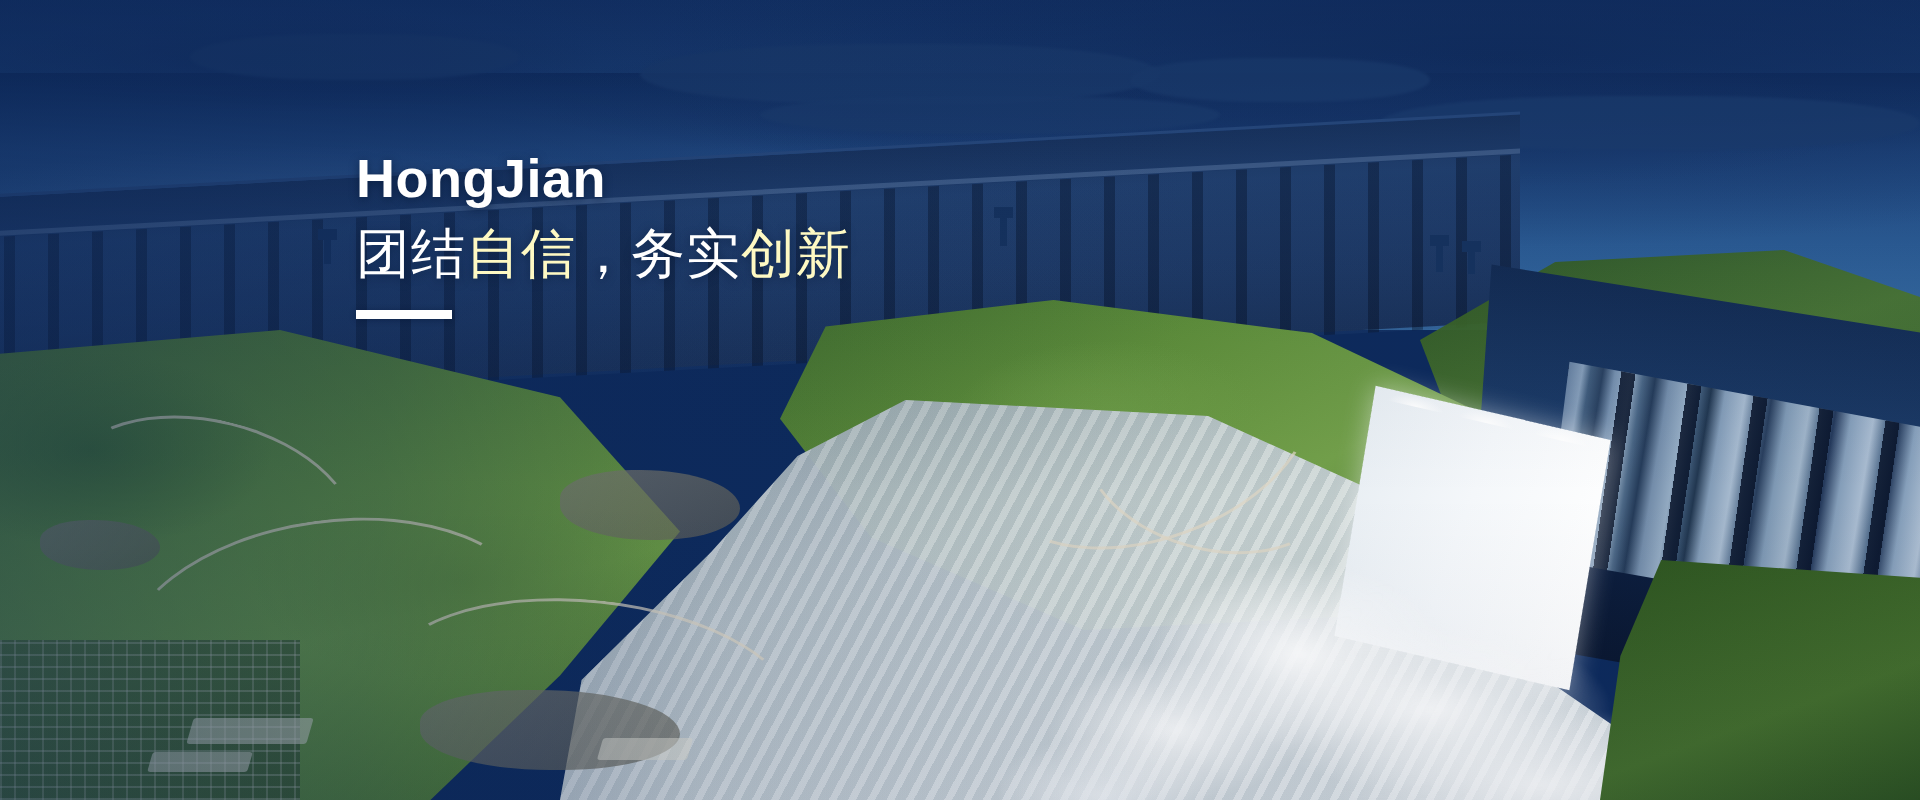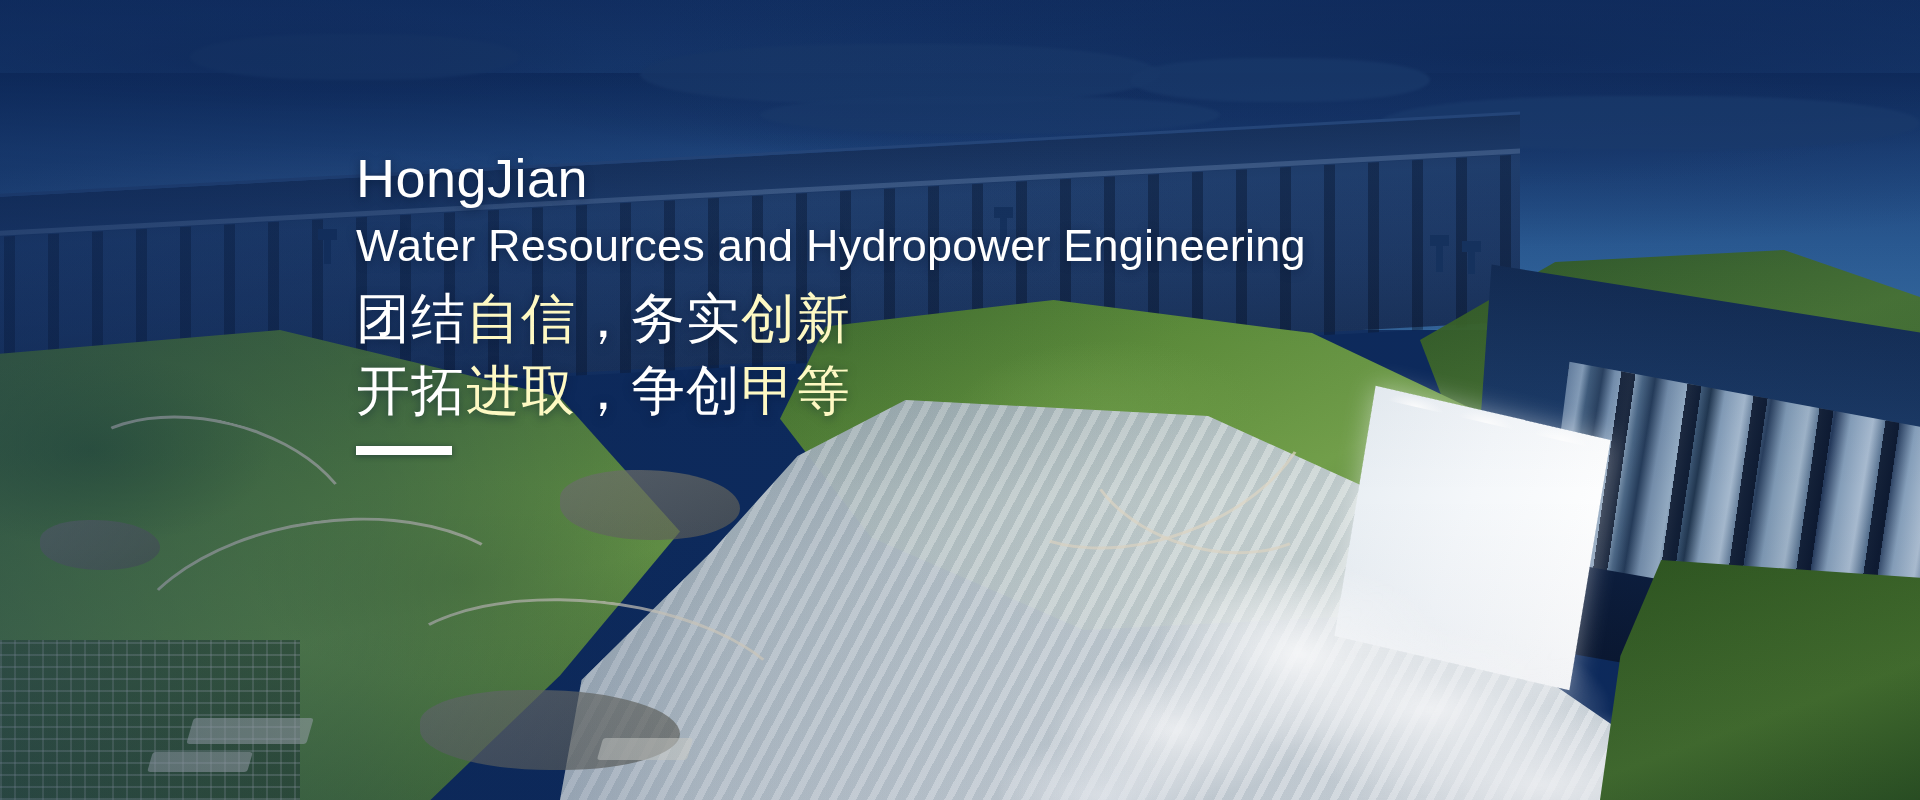--- a/index.html
+++ b/index.html
@@ -204,21 +204,21 @@
     background: linear-gradient(96deg, rgba(12,38,86,0.48) 0%, rgba(12,38,86,0.30) 34%, rgba(12,38,86,0.06) 62%, rgba(12,38,86,0) 100%);
     pointer-events:none;
   }
 
   
   .overlay {
     position:absolute; left:356px; top:150px; width:1200px;
     z-index: 20;
   }
   .brand {
-    font-size: 54px; font-weight: 400; color: #ffffff;
+    font-size: 54px; font-weight: 700; color: #ffffff;
     letter-spacing: .5px; line-height: 1.06;
     text-shadow: 0 2px 10px rgba(4,20,48,.55);
   }
   .tagline-en {
     margin-top: 14px;
     font-size: 45px; font-weight: 400; color: #ffffff;
     letter-spacing: .2px; line-height: 1.12;
     text-shadow: 0 2px 10px rgba(4,20,48,.5);
   }
   .slogan {
@@ -289,27 +289,23 @@
     <div class="field" style="left:600px; top:738px; width:90px;  height:22px;"></div>
 
     <div class="grade"></div>
     <div class="grade-left"></div>
   </div>
 
   <div class="overlay">
 
     <div class="brand">HongJian</div>
 
-    <div class="tagline-en">Water Resources and Hydropower Engineering</div>
 
     <div class="slogan">
       <div>
         <span>团结</span><span class="hl">自信</span><span>，务实</span><span class="hl">创新</span>
       </div>
-      <div>
-        <span>开拓</span><span class="hl">进取</span><span>，争创</span><span class="hl">甲等</span>
-      </div>
     </div>
 
     <div class="rule"></div>
   </div>
 
 </div>
 
 </body></html>

